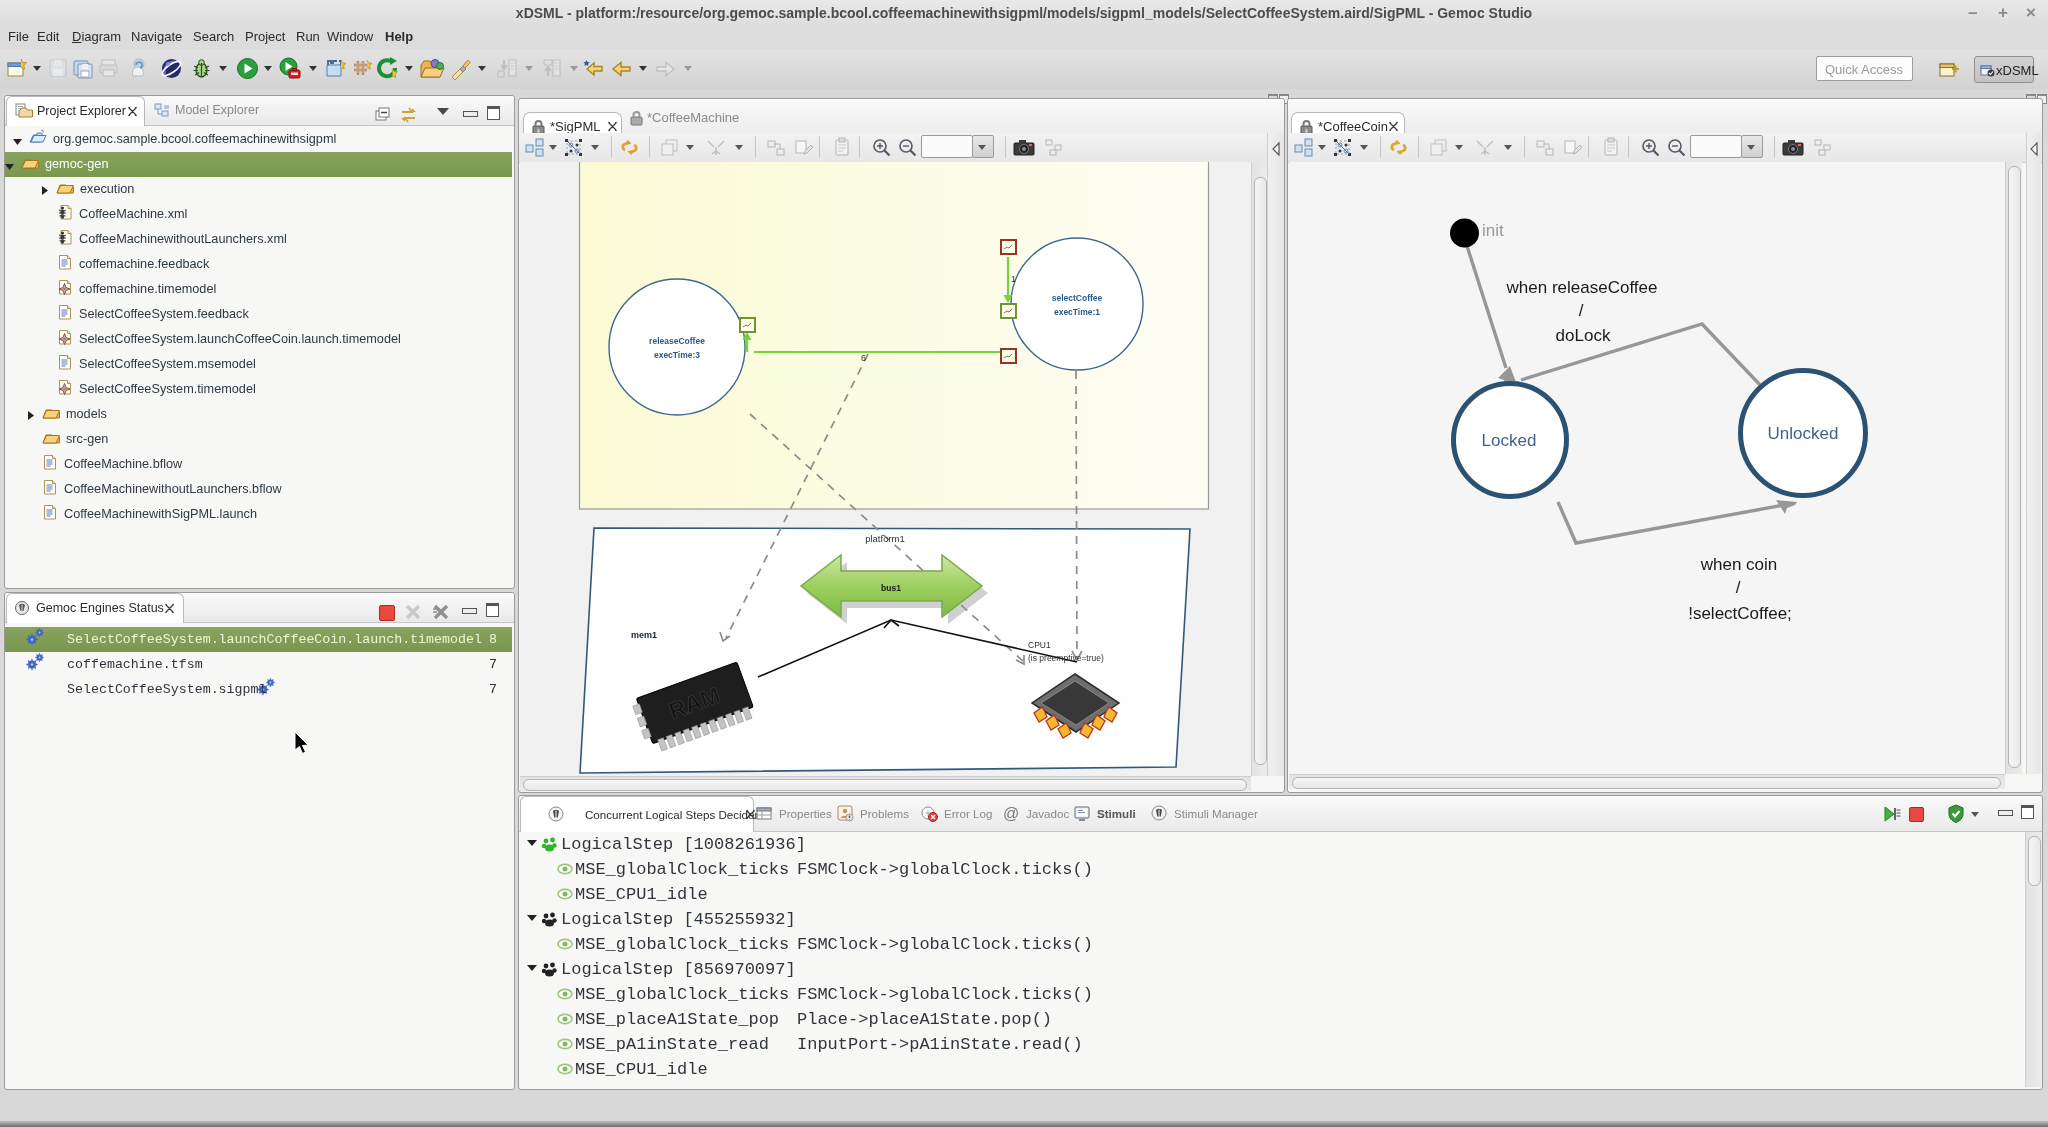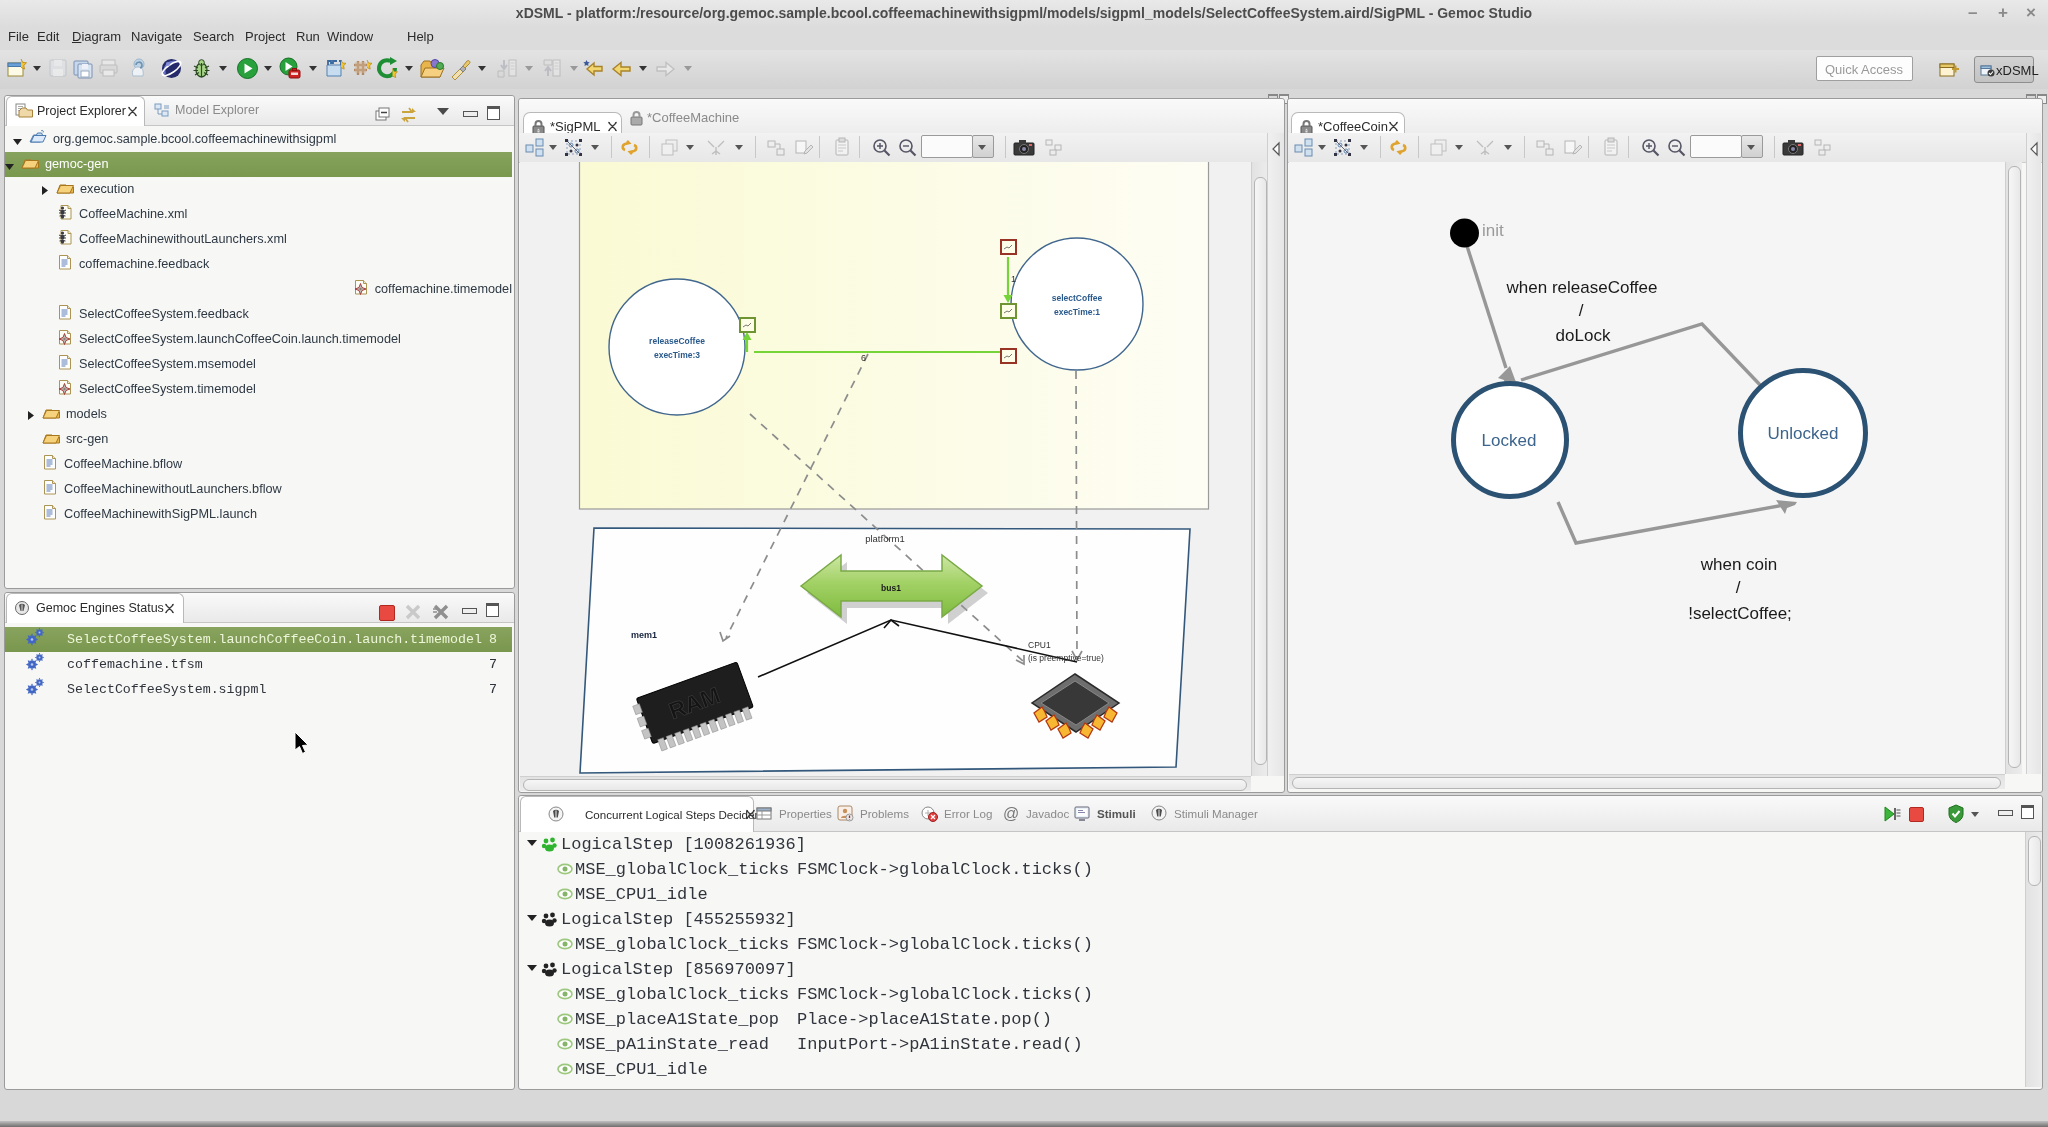--- a/index.html
+++ b/index.html
@@ -53,21 +53,21 @@
 <div class="winbtn" style="left:2026px;">×</div>
 <div class="abs menubar">
 <span style="left:8px;">File</span>
     <span style="left:37px;">Edit</span>
     <span style="left:72px;"><u>D</u>iagram</span>
     <span style="left:131px;">Navigate</span>
     <span style="left:193px;">Search</span>
     <span style="left:245px;">Project</span>
     <span style="left:296px;">Run</span>
     <span style="left:327px;">Window</span>
-    <span style="left:407px;">Help</span>
+    <span style="left:385px;font-weight:bold;">Help</span>
 </div>
 <div class="abs toolbar" id="maintoolbar">
 <svg style="left:6px" width="23" height="23">
       <rect x="2" y="6" width="15" height="13" fill="#fdfbe8" stroke="#9a8a3a"></rect>
       <rect x="2" y="6" width="15" height="3.5" fill="#6aa0d8" stroke="#4a78a8"></rect>
       <path d="M15 2 l1.8 3.4 3.7.4 -2.7 2.6 .7 3.7 -3.5-1.8" fill="#f4c430" stroke="#b8860b" stroke-width=".8"></path>
     </svg>
 <div class="dd" style="left:33px"></div>
 <svg style="left:47px" width="22" height="22" opacity="0.6">
       <rect x="3" y="3" width="16" height="16" rx="1" fill="#dfe3e8" stroke="#b0b6bc"></rect>
@@ -262,21 +262,21 @@
             <ellipse cx="5.5" cy="8" rx="2" ry="2.6"></ellipse>
             <ellipse cx="5.5" cy="12.5" rx="1.7" ry="2.2"></ellipse>
           </g>
           <path d="M2 6 l2 1 M2 9 h2 M2.5 12 l2-.5 M9 6 l-2 1 M9 9 h-2 M8.5 12 l-2-.5" stroke="#3a3a42" stroke-width="1"></path>
         </svg>CoffeeMachinewithoutLaunchers.xml</div>
 <div class="trow" style="padding-left:52px;"><svg width="17" height="17">
           <path d="M2.5 1.5 h8 l3 3 v10.5 h-11z" fill="#fff" stroke="#ab9454"></path>
           <path d="M10.5 1.5 v3 h3" fill="#f0e8c8" stroke="#ab9454"></path>
           <path d="M4.5 6 h6 M4.5 8 h6 M4.5 10 h6 M4.5 12 h4" stroke="#5a7ab8" stroke-width="1.2"></path>
         </svg>coffemachine.feedback</div>
-<div class="trow" style="padding-left:52px;text-align:right;"><svg width="17" height="17">
+<div class="trow" style="padding-left:52px;"><svg width="17" height="17">
           <path d="M2.5 1.5 h8 l3 3 v10.5 h-11z" fill="#fdfdf6" stroke="#ab9454"></path>
           <path d="M10.5 1.5 v3 h3" fill="#f0e8c8" stroke="#ab9454"></path>
           <path d="M7.5 4.5 l1.5 4 4 1.5 -4 1.5 -1.5 4 -1.5-4 -4-1.5 4-1.5z" fill="#c0bcb4" stroke="#a03030" stroke-width="0.9"></path>
           <circle cx="7.5" cy="10" r="1.2" fill="#888078"></circle>
         </svg>coffemachine.timemodel</div>
 <div class="trow" style="padding-left:52px;"><svg width="17" height="17">
           <path d="M2.5 1.5 h8 l3 3 v10.5 h-11z" fill="#fff" stroke="#ab9454"></path>
           <path d="M10.5 1.5 v3 h3" fill="#f0e8c8" stroke="#ab9454"></path>
           <path d="M4.5 6 h6 M4.5 8 h6 M4.5 10 h6 M4.5 12 h4" stroke="#5a7ab8" stroke-width="1.2"></path>
         </svg>SelectCoffeeSystem.feedback</div>
@@ -361,21 +361,21 @@
 <div class="trow" style="padding-left:20px;"><svg width="20" height="19">
           <g fill="#4166c4">
             <circle cx="7" cy="12.5" r="4"></circle>
             <path d="M7 6.4 l1.2 2.2 h-2.4z M7 18.6 l1.2-2.2 h-2.4z M.9 12.5 l2.2-1.2 v2.4z M13.1 12.5 l-2.2-1.2 v2.4z M2.7 8.2 l2.4.7 -1.7 1.7z M11.3 8.2 l-2.4.7 1.7 1.7z M2.7 16.8 l2.4-.7 -1.7-1.7z M11.3 16.8 l-2.4-.7 1.7-1.7z"></path>
             <circle cx="14.5" cy="5.5" r="3.1"></circle>
             <path d="M14.5 .8 l1 1.8 h-2z M14.5 10.2 l1-1.8 h-2z M9.8 5.5 l1.8-1 v2z M19.2 5.5 l-1.8-1 v2z M11.2 2.2 l1.9.6 -1.3 1.3z M17.8 2.2 l-1.9.6 1.3 1.3z M11.2 8.8 l1.9-.6 -1.3-1.3z M17.8 8.8 l-1.9-.6 1.3-1.3z"></path>
           </g>
           <circle cx="7" cy="12.5" r="1.3" fill="#b8c8ea"></circle>
           <circle cx="14.5" cy="5.5" r="1" fill="#b8c8ea"></circle>
         </svg><span style="position:absolute;left:62px;">coffemachine.tfsm</span><span style="position:absolute;left:484px;">7</span></div>
-<div class="trow" style="padding-left:20px;"><svg width="20" height="19">
+<div class="trow" style="padding-left:20px;text-align:center;"><svg width="20" height="19">
           <g fill="#4166c4">
             <circle cx="7" cy="12.5" r="4"></circle>
             <path d="M7 6.4 l1.2 2.2 h-2.4z M7 18.6 l1.2-2.2 h-2.4z M.9 12.5 l2.2-1.2 v2.4z M13.1 12.5 l-2.2-1.2 v2.4z M2.7 8.2 l2.4.7 -1.7 1.7z M11.3 8.2 l-2.4.7 1.7 1.7z M2.7 16.8 l2.4-.7 -1.7-1.7z M11.3 16.8 l-2.4-.7 1.7-1.7z"></path>
             <circle cx="14.5" cy="5.5" r="3.1"></circle>
             <path d="M14.5 .8 l1 1.8 h-2z M14.5 10.2 l1-1.8 h-2z M9.8 5.5 l1.8-1 v2z M19.2 5.5 l-1.8-1 v2z M11.2 2.2 l1.9.6 -1.3 1.3z M17.8 2.2 l-1.9.6 1.3 1.3z M11.2 8.8 l1.9-.6 -1.3-1.3z M17.8 8.8 l-1.9-.6 1.3-1.3z"></path>
           </g>
           <circle cx="7" cy="12.5" r="1.3" fill="#b8c8ea"></circle>
           <circle cx="14.5" cy="5.5" r="1" fill="#b8c8ea"></circle>
         </svg><span style="position:absolute;left:62px;">SelectCoffeeSystem.sigpml</span><span style="position:absolute;left:484px;">7</span></div>
 </div>

